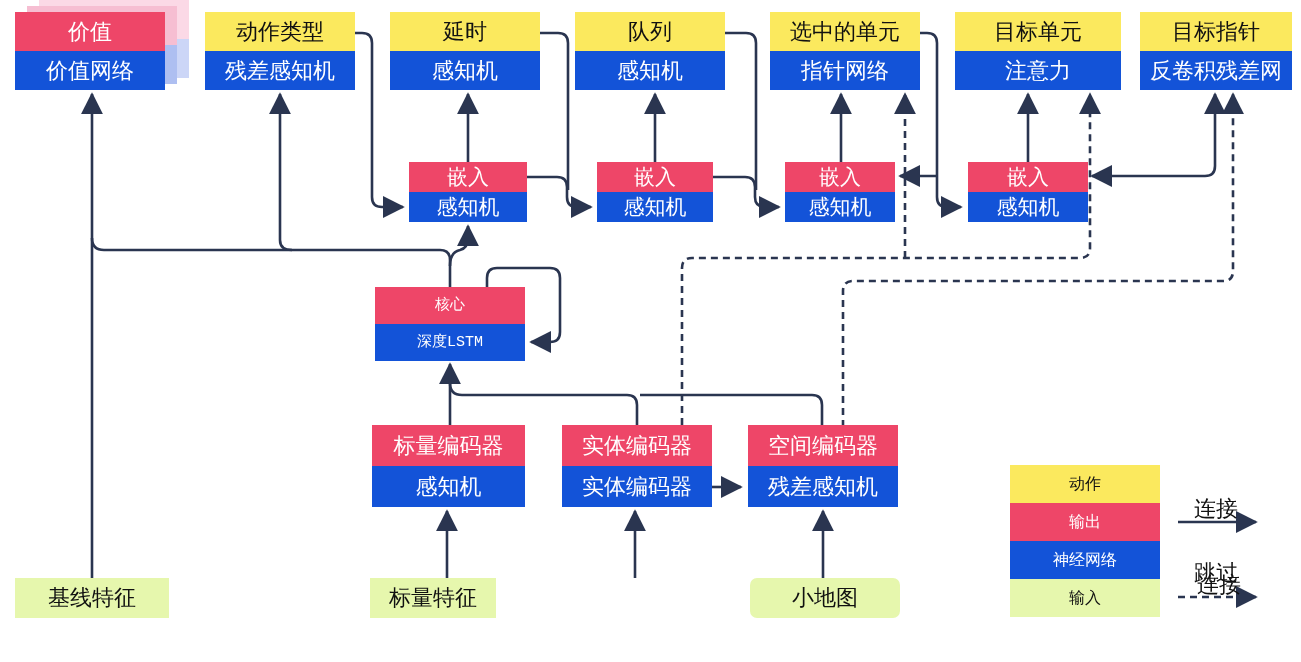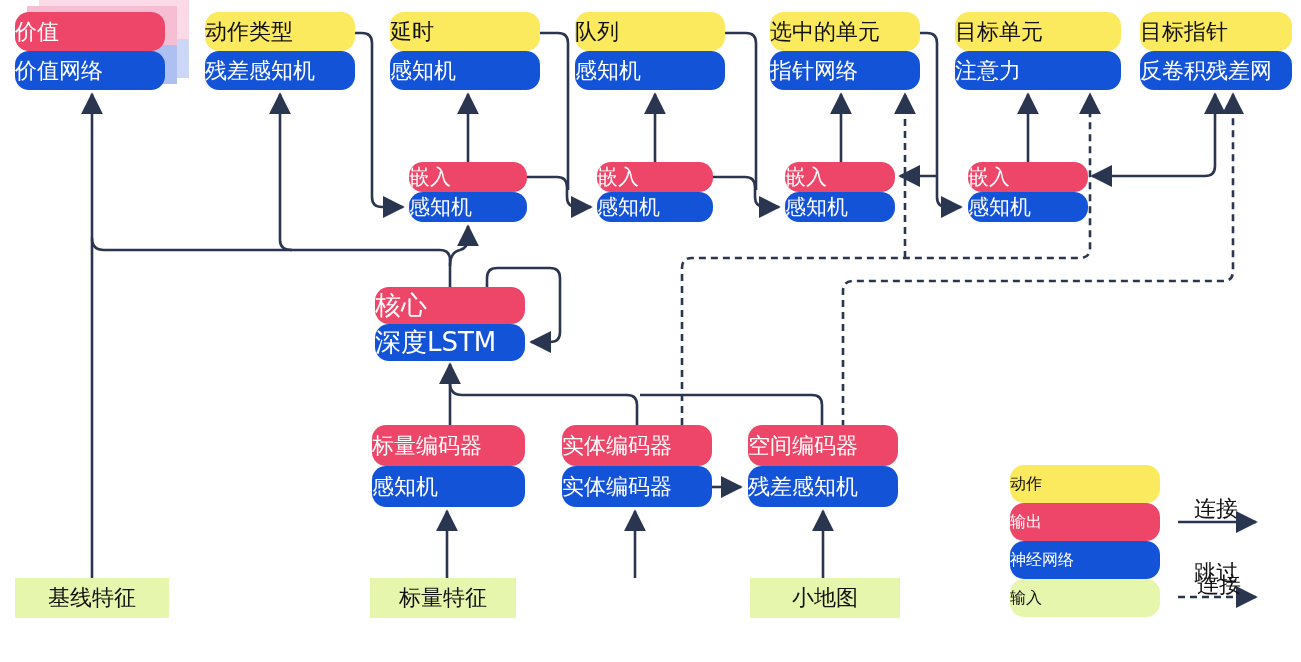--- a/index.html
+++ b/index.html
@@ -1,27 +1,27 @@
 <!DOCTYPE html>
 <html><head>
 <meta charset="utf-8">
 <style>
   html,body{margin:0;padding:0;background:#fff;}
   #stage{position:relative;width:1301px;height:662px;background:#ffffff;overflow:hidden;
          font-family:"DejaVu Sans","Liberation Sans",sans-serif;}
   svg.wires{position:absolute;left:0;top:0;z-index:1;}
   .node{position:absolute;z-index:2;}
-  .band{width:100%;overflow:hidden;white-space:nowrap;border-radius:14px;}
+  .band{width:100%;text-align:center;overflow:hidden;white-space:nowrap;}
   .yellow{background:#fbe95e;color:#111;}
   .red{background:#ee4668;color:#fff;}
   .blue{background:#1353d8;color:#fff;}
   .green{background:#e6f7ad;color:#111;}
   .head .band{height:39px;line-height:39px;font-size:22px;}
   .emb .band{height:30px;line-height:30px;font-size:21px;}
-  .core .band{height:37px;line-height:37px;font-size:26px;}
+  .core .band{height:37px;line-height:37px;font-size:15px;font-family:Liberation Mono, monospace;}
   .enc .band{height:41px;line-height:41px;font-size:22px;}
   .input{height:40px;line-height:40px;text-align:center;font-size:22px;}
   .ghost{position:absolute;z-index:0;}
   .ghost .g-top,.ghost .g-bot{height:39px;}
   .g1 .g-top{background:#f6bed2;} .g1 .g-bot{background:#aebff1;}
   .g2 .g-top{background:#fbd9e6;} .g2 .g-bot{background:#ccd6f7;}
   .legendkey .band{height:38px;line-height:38px;font-size:16px;}
   .ltext{position:absolute;z-index:2;font-size:22px;color:#111;white-space:nowrap;}
 </style>
 </head>
@@ -138,22 +138,22 @@
   <div class="node enc" style="left:562px;top:425px;width:150px;">
     <div class="band red">实体编码器</div>
     <div class="band blue">实体编码器</div>
   </div>
   <div class="node enc" style="left:748px;top:425px;width:150px;">
     <div class="band red">空间编码器</div>
     <div class="band blue">残差感知机</div>
   </div>
 
   <div class="node input green" style="left:15px;top:578px;width:154px;">基线特征</div>
-  <div class="node input green" style="left:370px;top:578px;width:146px;">标量特征</div>
-  <div class="node input green" style="left:750px;top:578px;width:150px;">小地图</div>
+  <div class="node input green" style="left:370px;top:578px;width:126px;">标量特征</div>
+  <div class="node input green" style="left:750px;top:578px;width:150px;border-radius:7px;">小地图</div>
 
   <div class="node legendkey" style="left:1010px;top:465px;width:150px;">
     <div class="band yellow">动作</div>
     <div class="band red">输出</div>
     <div class="band blue">神经网络</div>
     <div class="band green">输入</div>
   </div>
 
   <div class="ltext" style="left:1194px;top:494px;">连接</div>
   <div class="ltext" style="left:1194px;top:558px;">跳过</div>

